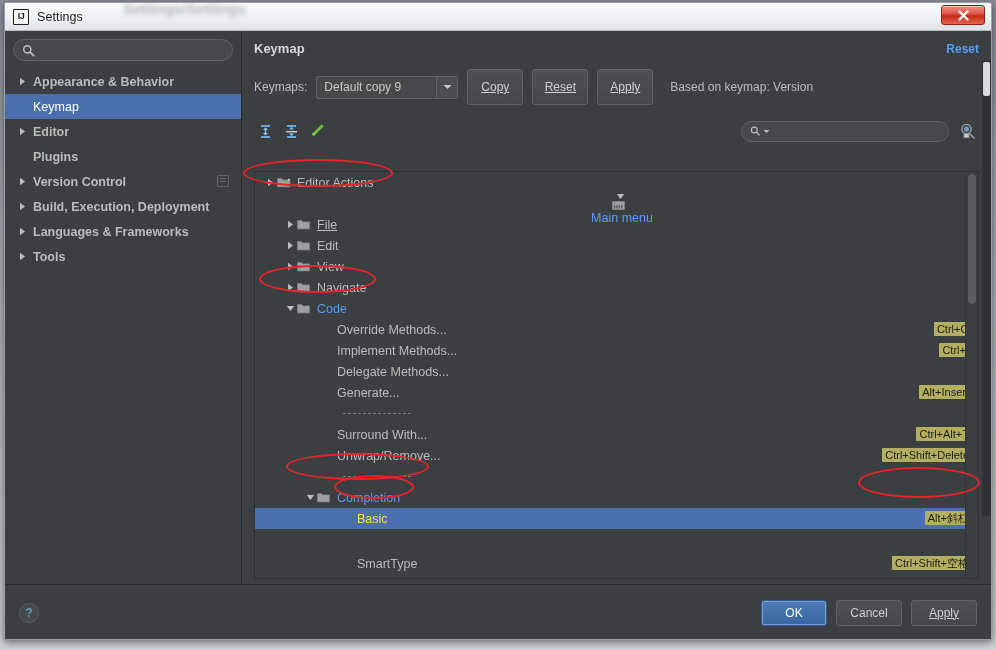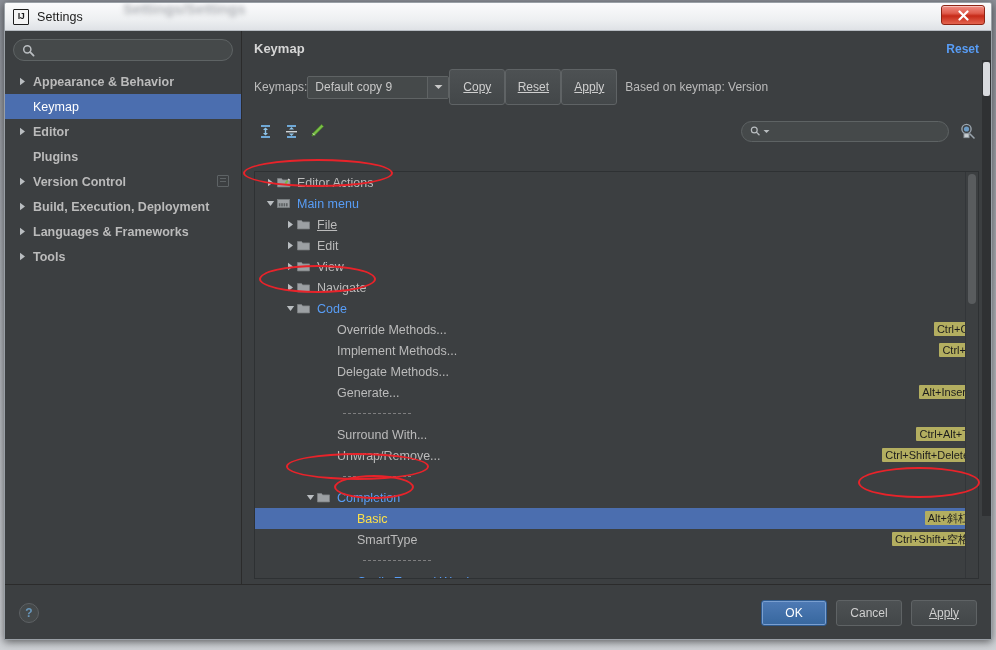--- a/index.html
+++ b/index.html
@@ -151,21 +151,21 @@
     margin-bottom: 13px;
   }
   .panel-title { font-size: 13px; font-weight: 700; color: #d6d6d6; }
   .reset-link {
     font-size: 12px; color: #589df6; cursor: pointer;
     font-weight: 700;
   }
 
   .keymap-row {
     display: flex; align-items: center;
-    gap: 0; margin-bottom: 13px;
+    gap: 9px; margin-bottom: 13px;
   }
   .keymap-row .lbl { font-size: 12px; color: #bbbbbb; }
   .combo {
     width: 142px; height: 23px;
     background: #45494a;
     border: 1px solid #5f6364;
     border-radius: 2px;
     display: flex; align-items: center;
     cursor: pointer;
   }
@@ -518,21 +518,21 @@
                 </span>
                 <span class="ticon">
                   <svg width="14" height="11" viewBox="0 0 14 11">
                     <path d="M0.5 1.5 h4 l1.2 1.4 h7.3 v7 h-12.5 Z" fill="#9ca0a3" stroke="#7c8083" stroke-width="0.8"></path>
                     <path d="M7.5 6 l2.5 -3 l1.5 1.2 l-2.4 3 Z" fill="#79b84a"></path>
                     <path d="M11.5 1.5 l1.6 1.2 l-0.9 1.1 l-1.6 -1.2 Z" fill="#d9d9d9"></path>
                   </svg>
                 </span>
                 <span class="tlabel">Editor Actions</span>
               </div>
-              <div class="trow" style="padding-left: 8px;">
+              <div class="trow" style="padding-left: 8px; flex-direction: column;">
                 <span class="tarrow">
                   <svg width="9" height="7" viewBox="0 0 9 7">
                     <path d="M0.8 1 L8.2 1 L4.5 6 Z" fill="#b9bdc0"></path>
                   </svg>
                 </span>
                 <span class="ticon">
                   <svg width="13" height="11" viewBox="0 0 13 11">
                     <rect x="0.5" y="1.5" width="12" height="8" fill="#9ca0a3" stroke="#7c8083" stroke-width="0.8"></rect>
                     <rect x="1.8" y="5.2" width="1.6" height="3.2" fill="#5d6163"></rect>
                     <rect x="4.2" y="5.2" width="1.6" height="3.2" fill="#5d6163"></rect>
@@ -662,21 +662,21 @@
                   </svg>
                 </span>
                 <span class="tlabel mod">Completion</span>
               </div>
               <div class="trow selected" style="padding-left: 68px;">
                 <span class="tarrow"></span>
                 <span class="ticon"></span>
                 <span class="tlabel mod">Basic</span>
                 <span class="shortcut">Alt+斜杠</span>
               </div>
-              <div class="trow" style="padding-left: 68px;">
+              <div class="trow" style="padding-left: 68px; margin-top: 24px;">
                 <span class="tarrow"></span>
                 <span class="ticon"></span>
                 <span class="tlabel">SmartType</span>
                 <span class="shortcut">Ctrl+Shift+空格</span>
               </div>
               <div class="trow" style="padding-left: 68px;">
                 <span class="tarrow"></span>
                 <span class="tsep" style="margin-left: 26px;"></span>
               </div>
               <div class="trow" style="padding-left: 68px;">

